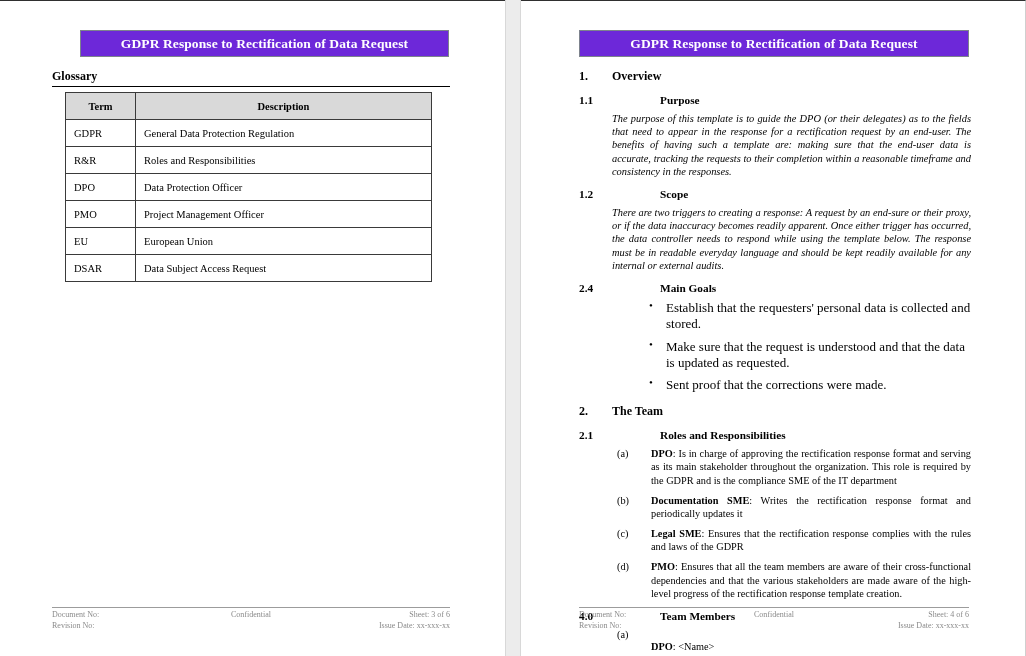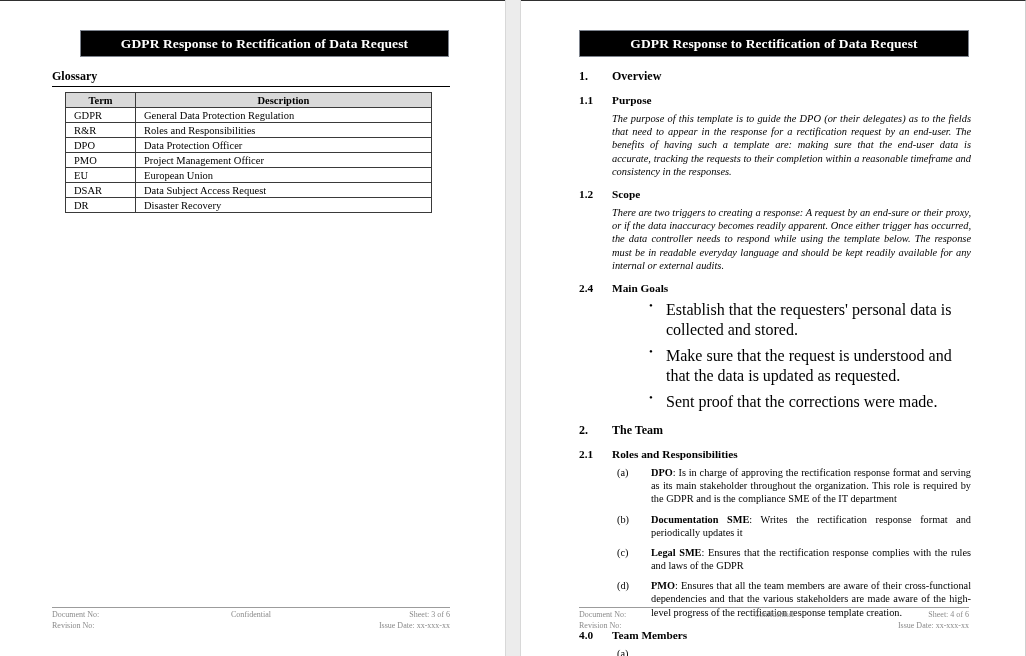--- a/index.html
+++ b/index.html
@@ -42,21 +42,21 @@
   .page-inner {
     position: absolute;
     left: 0; right: 0; top: 0; bottom: 0;
   }
 
   
   .banner {
     position: absolute;
     top: 29px;
     height: 27px;
-    background: #000000;
+    background: #6d28d9;
     border: 1px solid #7d838d;
     box-sizing: border-box;
     display: flex;
     align-items: center;
     justify-content: center;
   }
   .banner-text {
     color: #ffffff;
     font-weight: bold;
     font-size: 13.5px;
@@ -83,21 +83,21 @@
     position: absolute;
     left: 65px;
     top: 91px;
     width: 367px;
     border-collapse: collapse;
     font-size: 10.5px;
   }
   table.glossary th,
   table.glossary td {
     border: 1px solid #3a3a3a;
-    height: 15px;
+    height: 27px;
     padding: 0 8px;
     box-sizing: border-box;
   }
   table.glossary th {
     background: #d9d9d9;
     font-weight: bold;
     font-size: 10.5px;
     text-align: center;
   }
   table.glossary td.term  { width: 70px; text-align: left; }
@@ -117,42 +117,42 @@
     align-items: baseline;
     font-weight: bold;
     margin-bottom: 6px;
   }
   .h-num {
     width: 33px;
     flex: 0 0 33px;
     font-weight: bold;
   }
   .h1 { font-size: 12px; margin-top: 11px; }
-  .h2 { font-size: 11.3px; margin-top: 10px; }
+  .h2 { font-size: 11.3px; margin-top: 10px; gap: 48px; }
   .h-row.first { margin-top: 0; }
 
   .para {
     margin-left: 33px;
     text-align: justify;
     font-size: 10.4px;
     line-height: 1.27;
     margin-bottom: 9px;
     font-style: italic;
   }
 
   ul.goals {
     list-style: none;
     margin: 0 0 8px 0;
     padding: 0;
   }
   ul.goals li {
     position: relative;
     margin-left: 70px;
     padding-left: 17px;
-    font-size: 16px;
+    font-size: 13px;
     line-height: 1.25;
     margin-bottom: 6px;
   }
   ul.goals li:before {
     content: "\2022";
     position: absolute;
     left: 0;
     top: -1px;
     font-size: 11px;
   }
@@ -246,24 +246,20 @@
           <td class="desc">Project Management Officer</td>
         </tr>
         <tr>
           <td class="term">EU</td>
           <td class="desc">European Union</td>
         </tr>
         <tr>
           <td class="term">DSAR</td>
           <td class="desc">Data Subject Access Request</td>
         </tr>
-        <tr>
-          <td class="term">DR</td>
-          <td class="desc">Disaster Recovery</td>
-        </tr>
       </tbody>
     </table>
 
     <div class="footer">
       <div class="footer-row">
         <span class="f-left">Document No:</span>
         <span class="f-center">Confidential</span>
         <span class="f-right">Sheet: 3 of 6</span>
       </div>
       <div class="footer-row">

